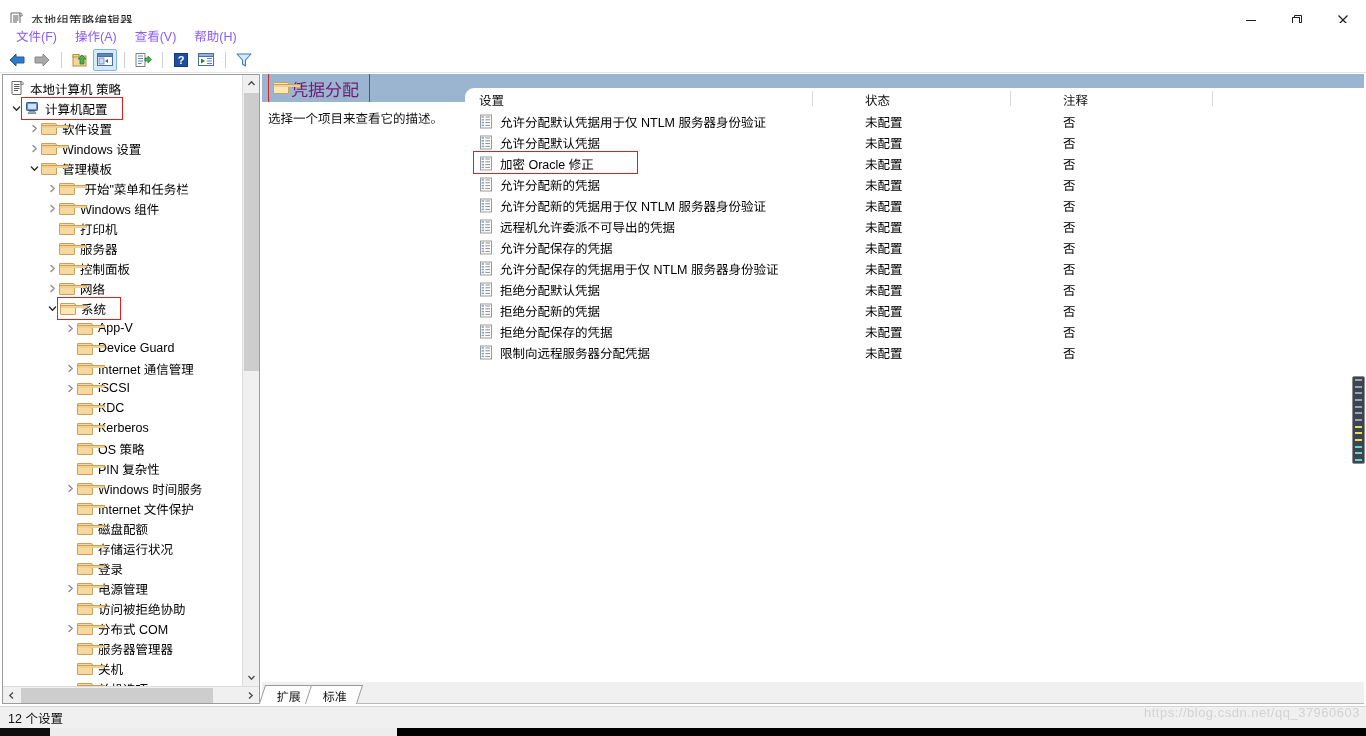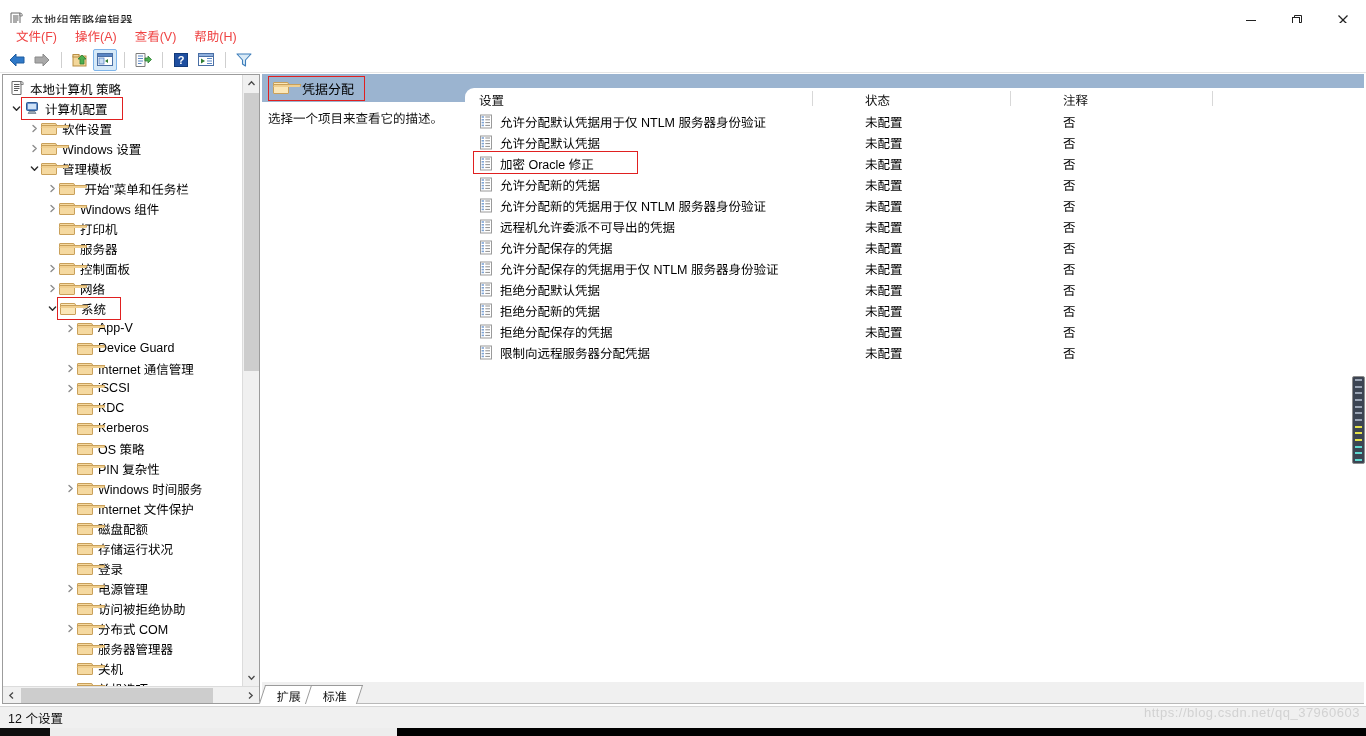--- a/index.html
+++ b/index.html
@@ -44,21 +44,21 @@
   .winbtn svg { display:block; }
 
   
   .menubar {
     position: absolute; left: 0; top: 23px; width: 1366px; height: 24px;
     background: #ffffff;
     display: flex; align-items: center;
     padding-left: 8px;
   }
   .menu-item {
-    font-size: 12.5px; color: #ef4444;
+    font-size: 12.5px; color: #8b5cf6;
     padding: 2px 8px; margin-right: 2px; white-space: nowrap;
   }
 
   
   .toolbar {
     position: absolute; left: 0; top: 47px; width: 1366px; height: 26px;
     background: #ffffff;
     display: flex; align-items: center;
     padding-left: 5px;
     border-bottom: 1px solid #e6e6e6;
@@ -171,21 +171,21 @@
   }
   .rp-header-inner {
     display: flex; align-items: center; height: 28px; padding-left: 6px;
   }
   .rp-header-box {
     display: flex; align-items: center;
     border: 1.5px solid #e02020;
     padding: 2px 10px 2px 4px;
   }
   .rp-header-title {
-    font-size: 13px; color: #000000; margin-left: 13px; white-space: nowrap;
+    font-size: 17px; color: #701a75; margin-left: 2px; white-space: nowrap;
   }
   
   .list-card {
     position: absolute; left: 203px; top: 14px; right: 0; bottom: 0;
     background: #ffffff;
     border-top-left-radius: 9px;
   }
   .desc-pane {
     position: absolute; left: 0; top: 28px; width: 203px; bottom: 0;
     background: #ffffff;

